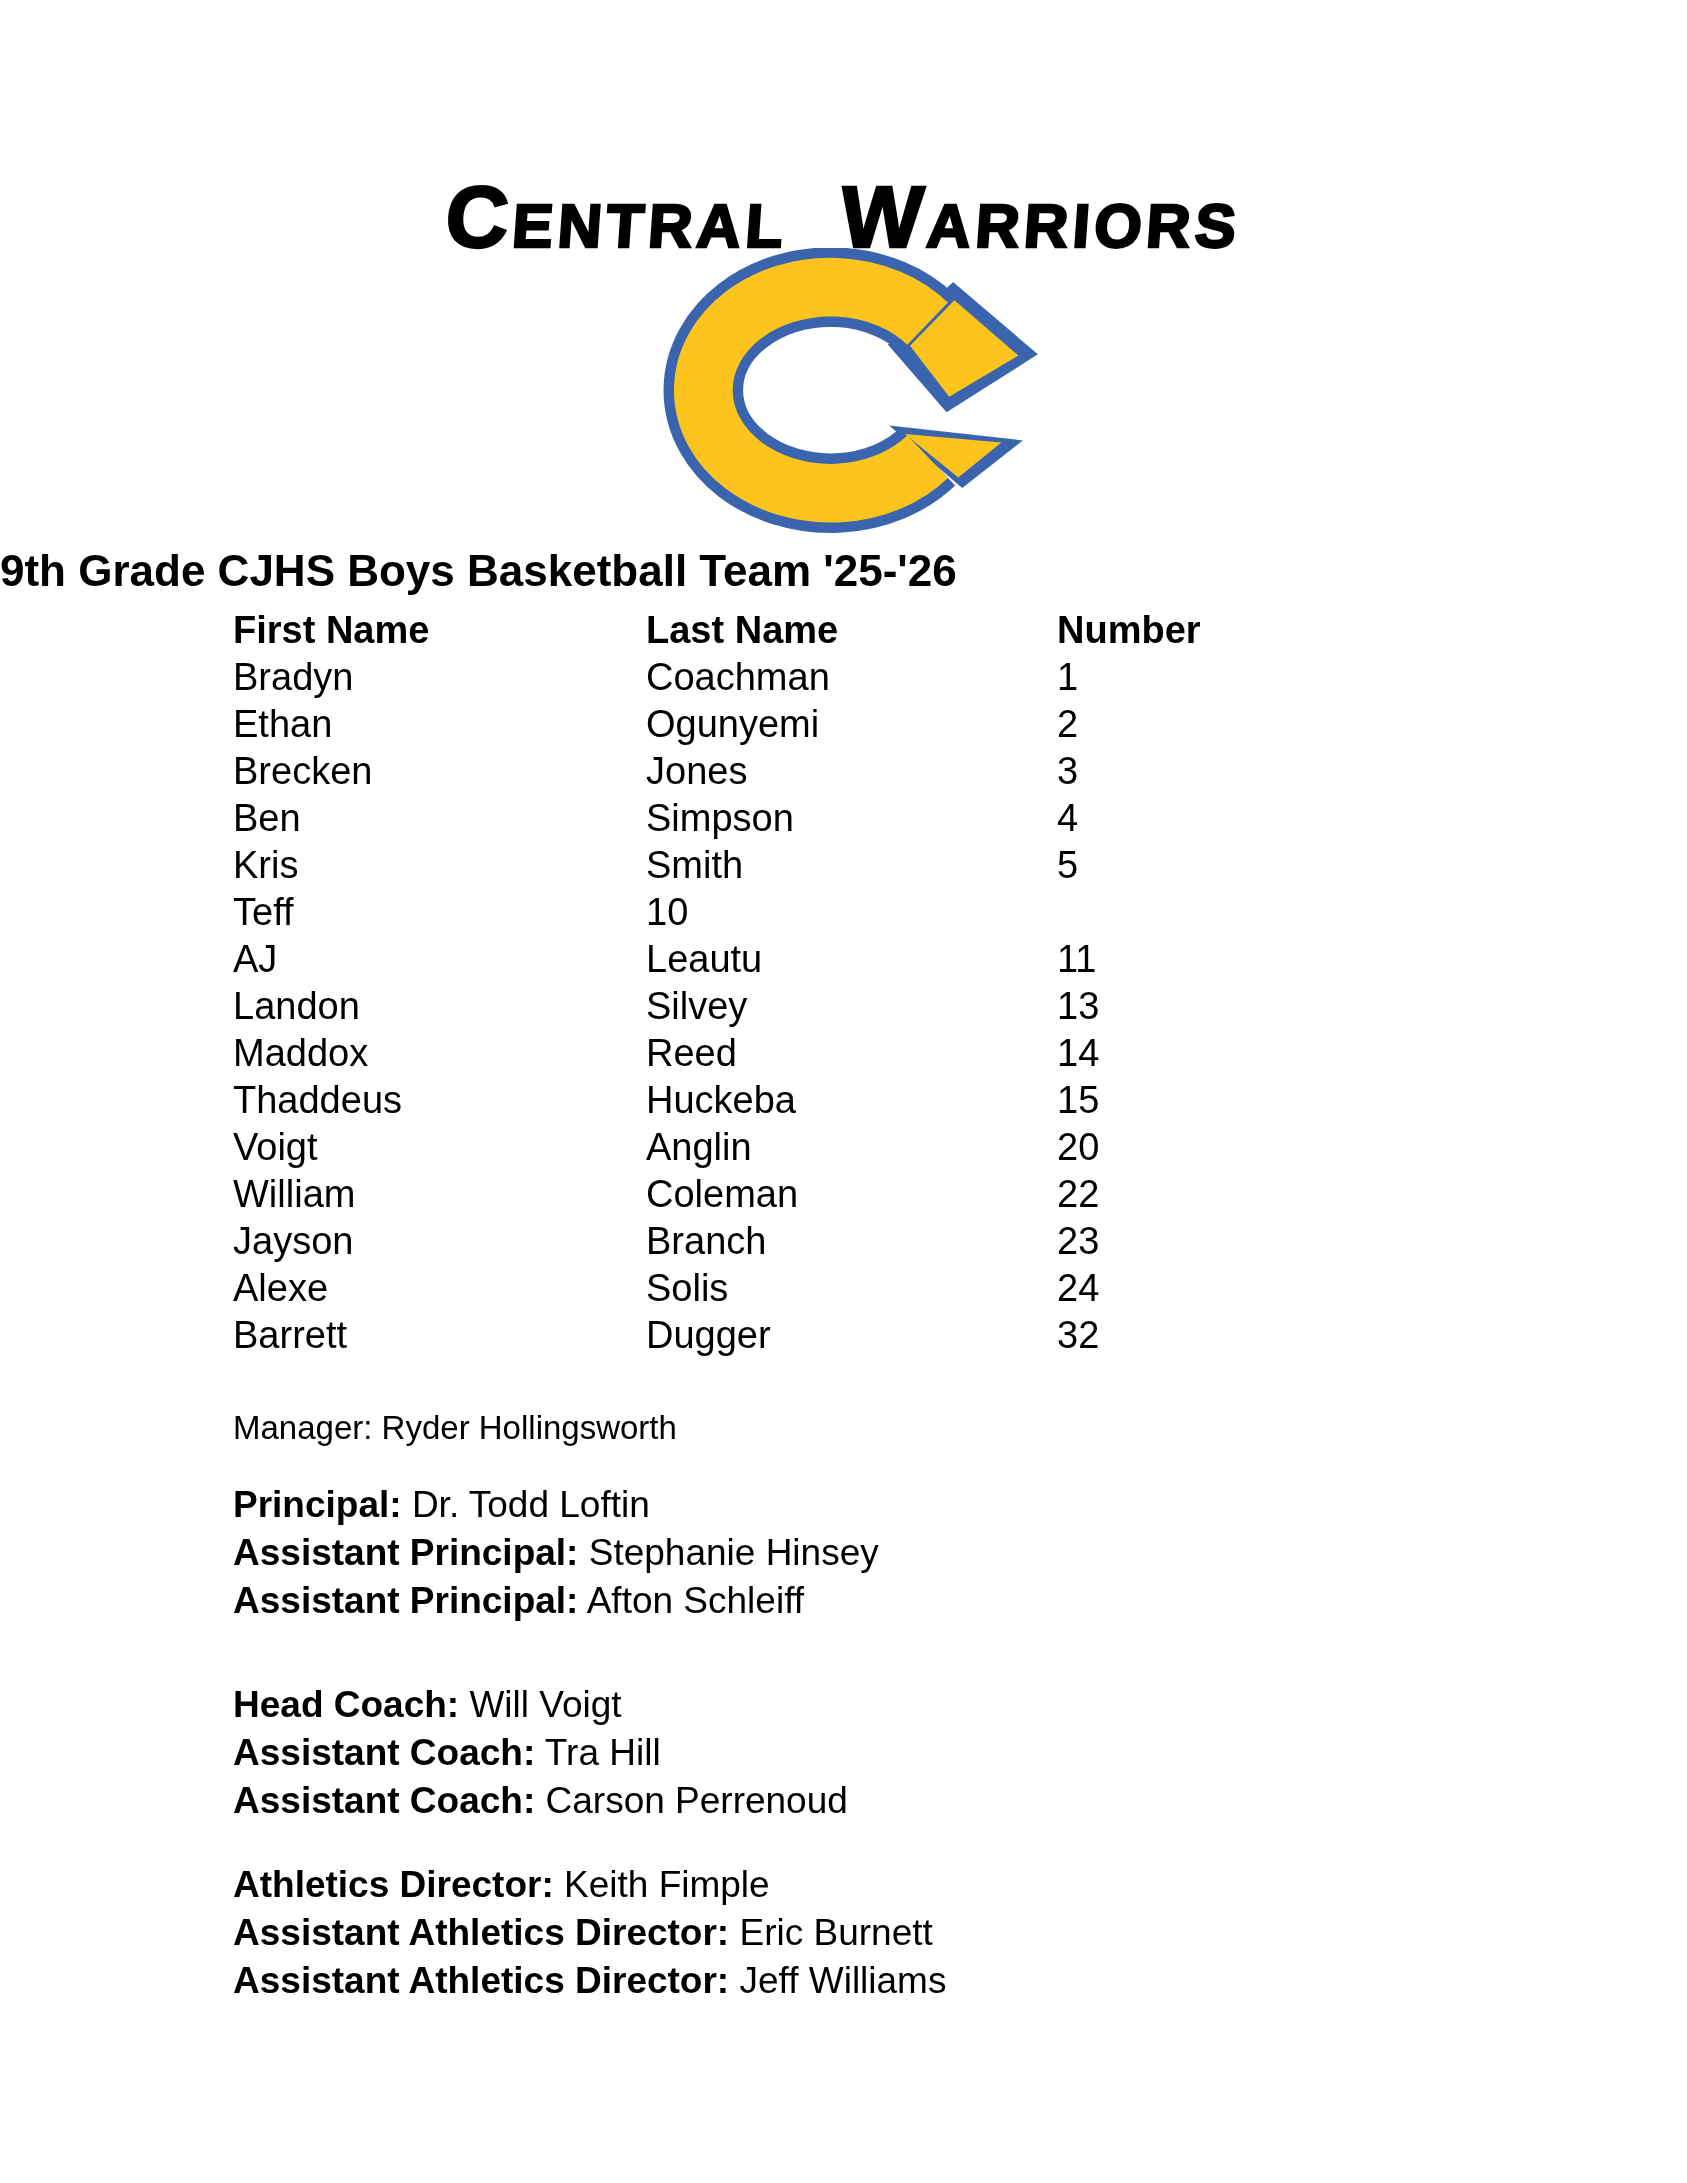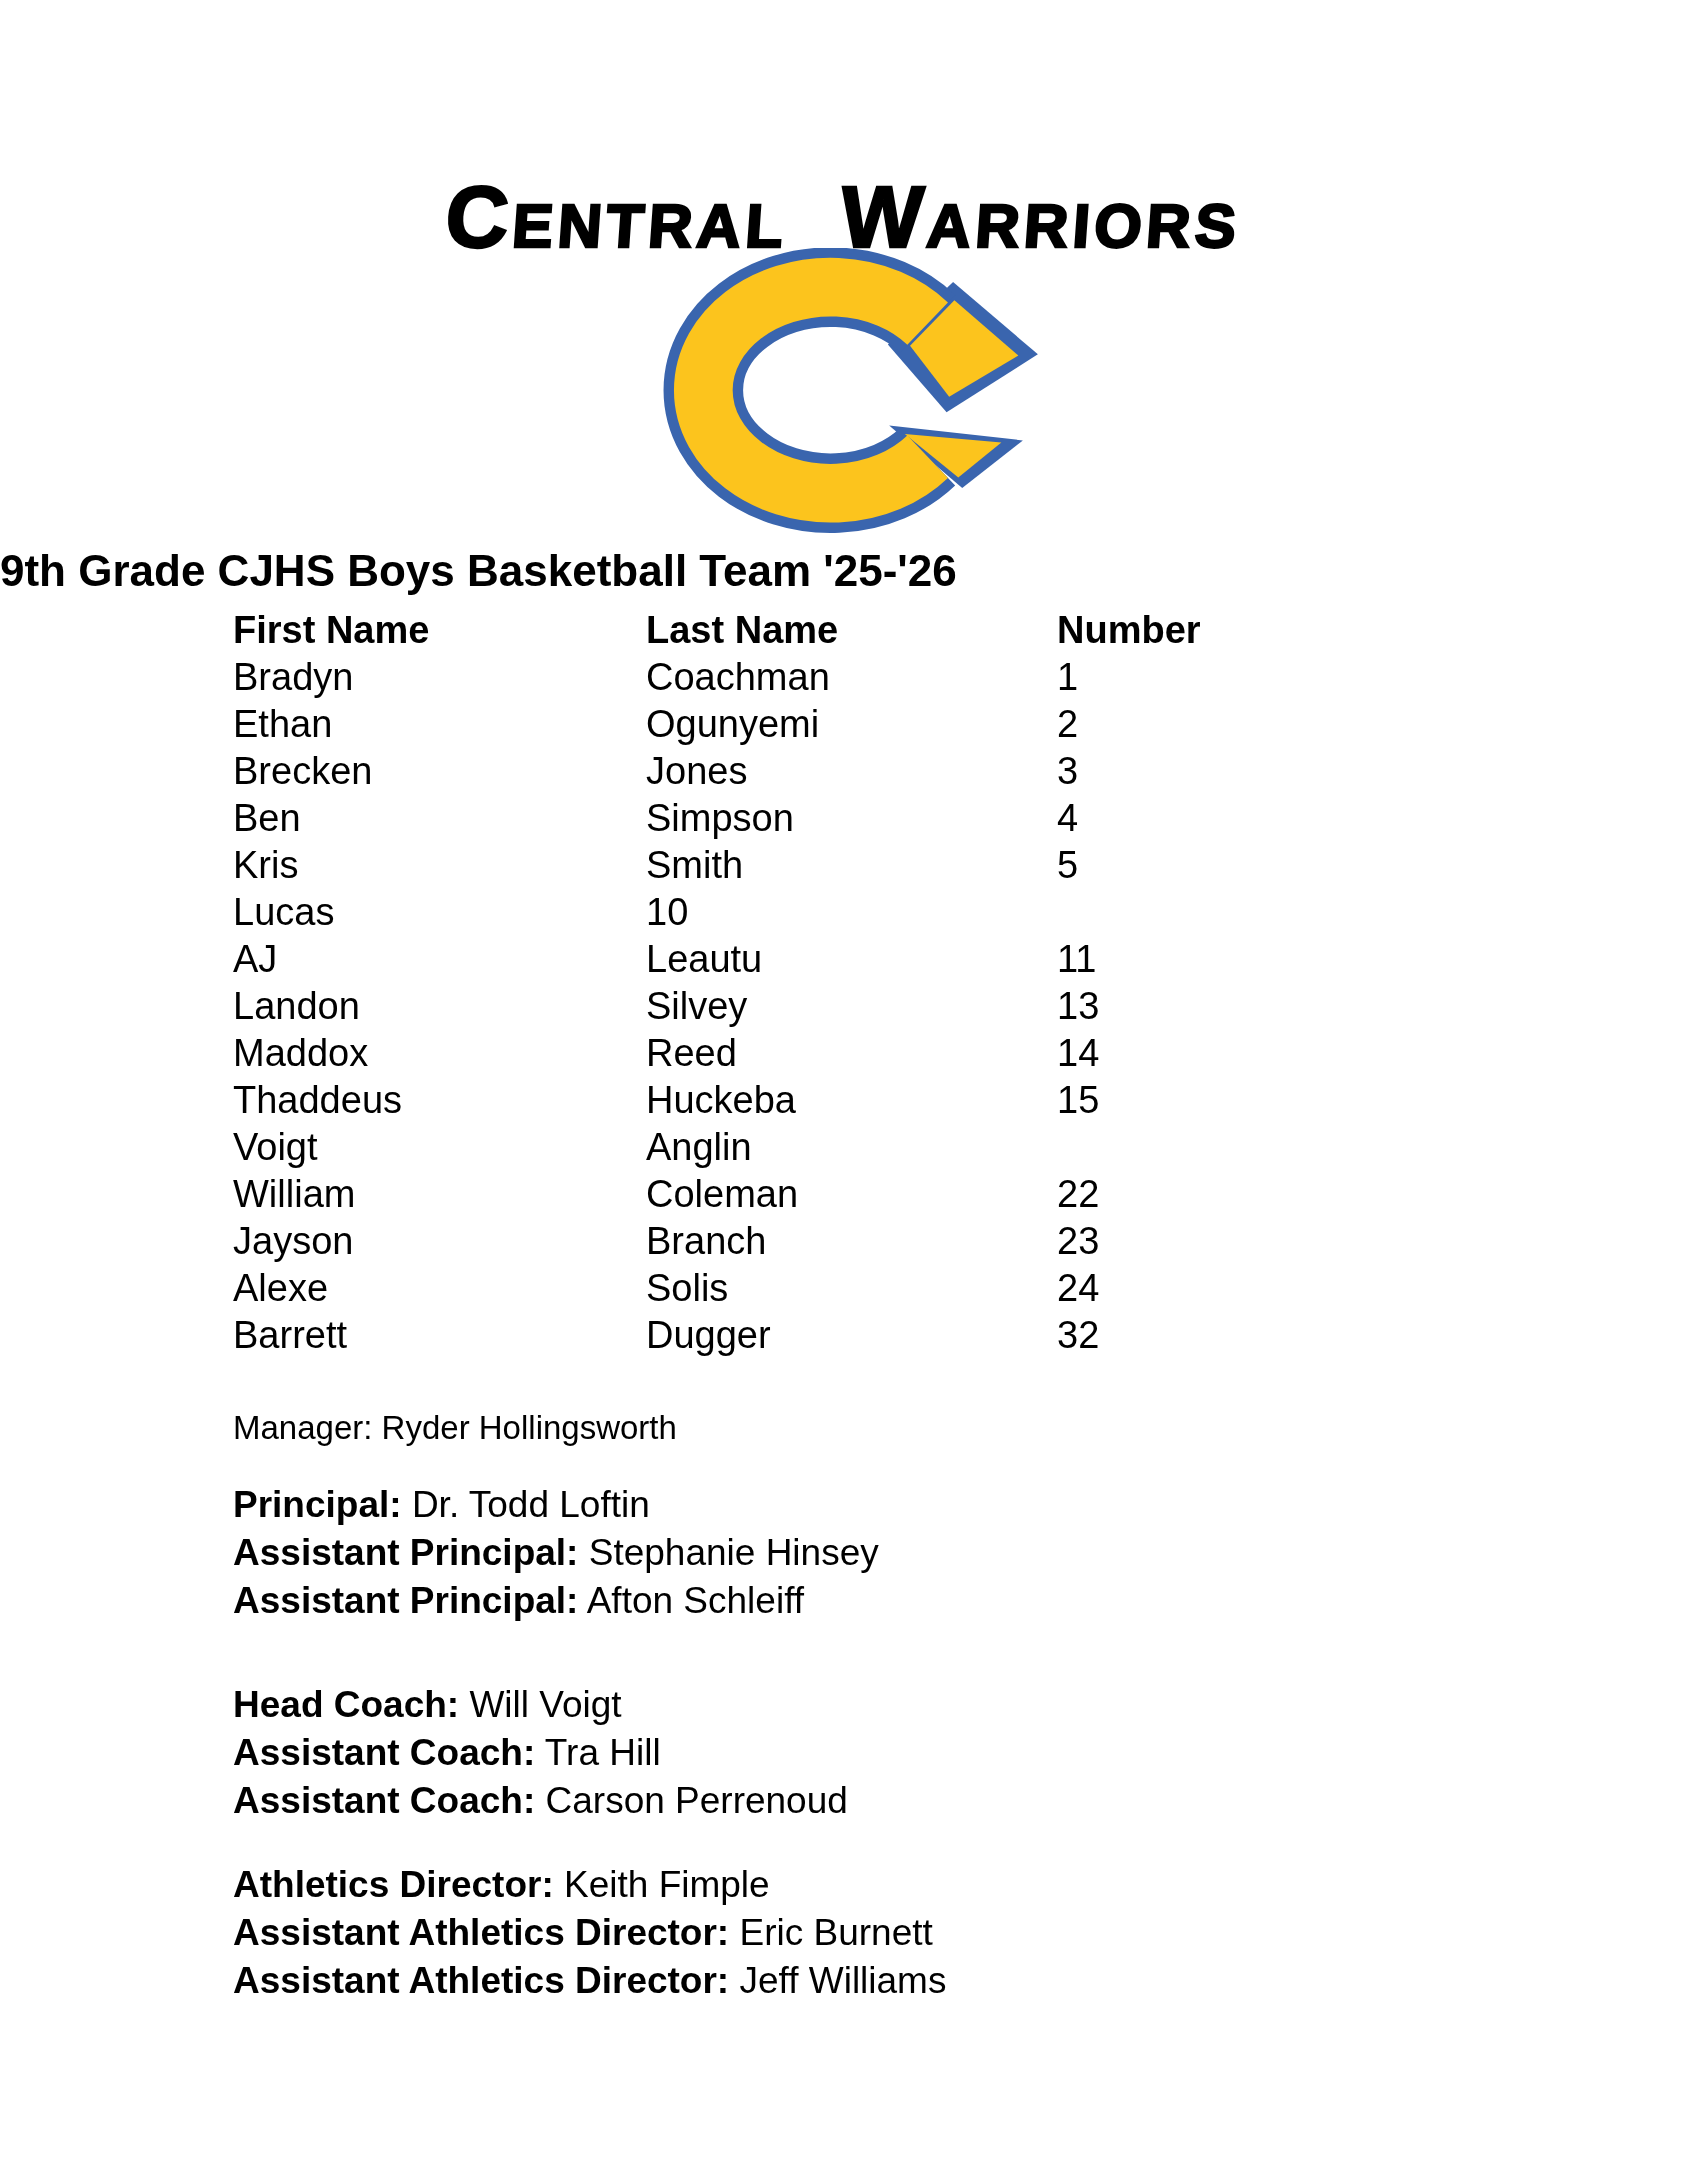--- a/index.html
+++ b/index.html
@@ -119,21 +119,21 @@
     <span class="col-number">4</span>
   </div>
 
   <div class="roster-row player-row">
     <span class="col-first">Kris</span>
     <span class="col-last">Smith</span>
     <span class="col-number">5</span>
   </div>
 
   <div class="roster-row player-row">
-    <span class="col-last">Lucas</span>
+    <span class="col-last">Teff</span>
     <span class="col-number">10</span>
   </div>
 
   <div class="roster-row player-row">
     <span class="col-first">AJ</span>
     <span class="col-last">Leautu</span>
     <span class="col-number">11</span>
   </div>
 
   <div class="roster-row player-row">
@@ -150,20 +150,21 @@
 
   <div class="roster-row player-row">
     <span class="col-first">Thaddeus</span>
     <span class="col-last">Huckeba</span>
     <span class="col-number">15</span>
   </div>
 
   <div class="roster-row player-row">
     <span class="col-first">Voigt</span>
     <span class="col-last">Anglin</span>
+    <span class="col-number">20</span>
   </div>
 
   <div class="roster-row player-row">
     <span class="col-first">William</span>
     <span class="col-last">Coleman</span>
     <span class="col-number">22</span>
   </div>
 
   <div class="roster-row player-row">
     <span class="col-first">Jayson</span>

